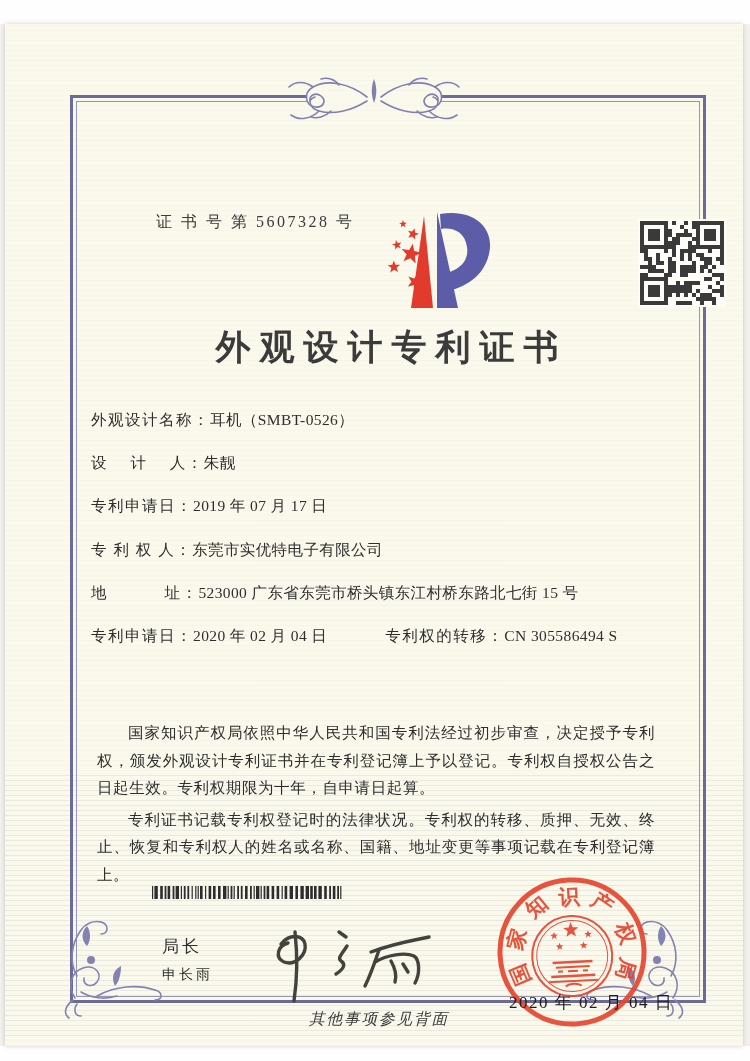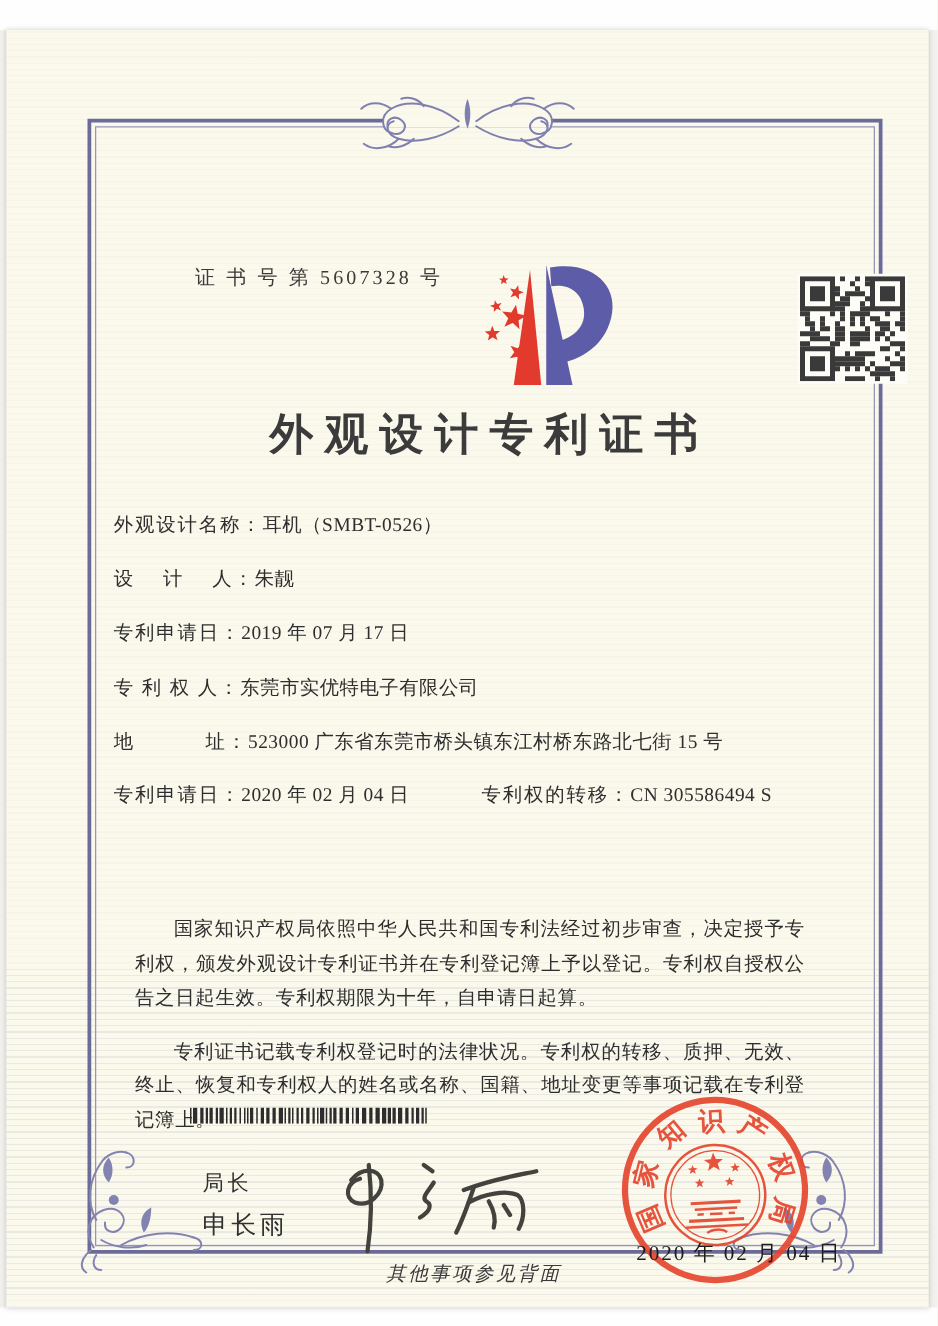--- a/index.html
+++ b/index.html
@@ -28,24 +28,24 @@
   .qr{position:absolute;left:565px;top:121px;background:#fdfcf6;padding:2px;}
   .doc-title{position:absolute;left:0;top:226px;width:602px;text-align:center;
     font-size:35px;font-weight:600;letter-spacing:9px;color:#3b3b3b;text-indent:9px;margin-left:13px;}
   .fields{position:absolute;left:18px;top:312px;width:575px;font-size:15.5px;color:#2e2e2e;}
   .field-row{height:43.2px;white-space:nowrap;}
   .field-row .lbl{letter-spacing:1.5px;}
   .field-row .val{letter-spacing:.4px;}
   .pair2{margin-left:58px;}
   .paras{position:absolute;left:20px;top:617px;width:566px;font-size:15.5px;line-height:27.6px;
     text-align:justify;color:#2e2e2e;}
-  .paras p{margin:15px;text-indent:2em;letter-spacing:.6px;}
+  .paras p{margin:4px;text-indent:2em;letter-spacing:.6px;}
   .barcode{position:absolute;left:79px;top:788px;}
   .director-label{position:absolute;left:89px;top:837px;font-size:17px;letter-spacing:3px;color:#303030;}
-  .director-name{position:absolute;left:89px;top:868px;font-size:20px;letter-spacing:3px;color:#303030;}
+  .director-name{position:absolute;left:89px;top:868px;font-size:14px;letter-spacing:3px;color:#303030;}
   .signature{position:absolute;left:180px;top:800px;}
   .seal{position:absolute;left:421px;top:776px;transform:rotate(-3deg);}
   .seal-date{position:absolute;left:436px;top:893px;font-size:17px;letter-spacing:1.5px;color:#1c1c1c;}
   .page-info{position:absolute;left:0;top:941px;width:602px;text-align:center;font-size:14.5px;
     letter-spacing:2px;color:#343434;}
   .back-note{position:absolute;left:5px;top:985px;width:738px;text-align:center;font-size:15.5px;
     letter-spacing:2px;font-style:italic;color:#3a3a3a;}
 </style>
 </head>
 <body>

